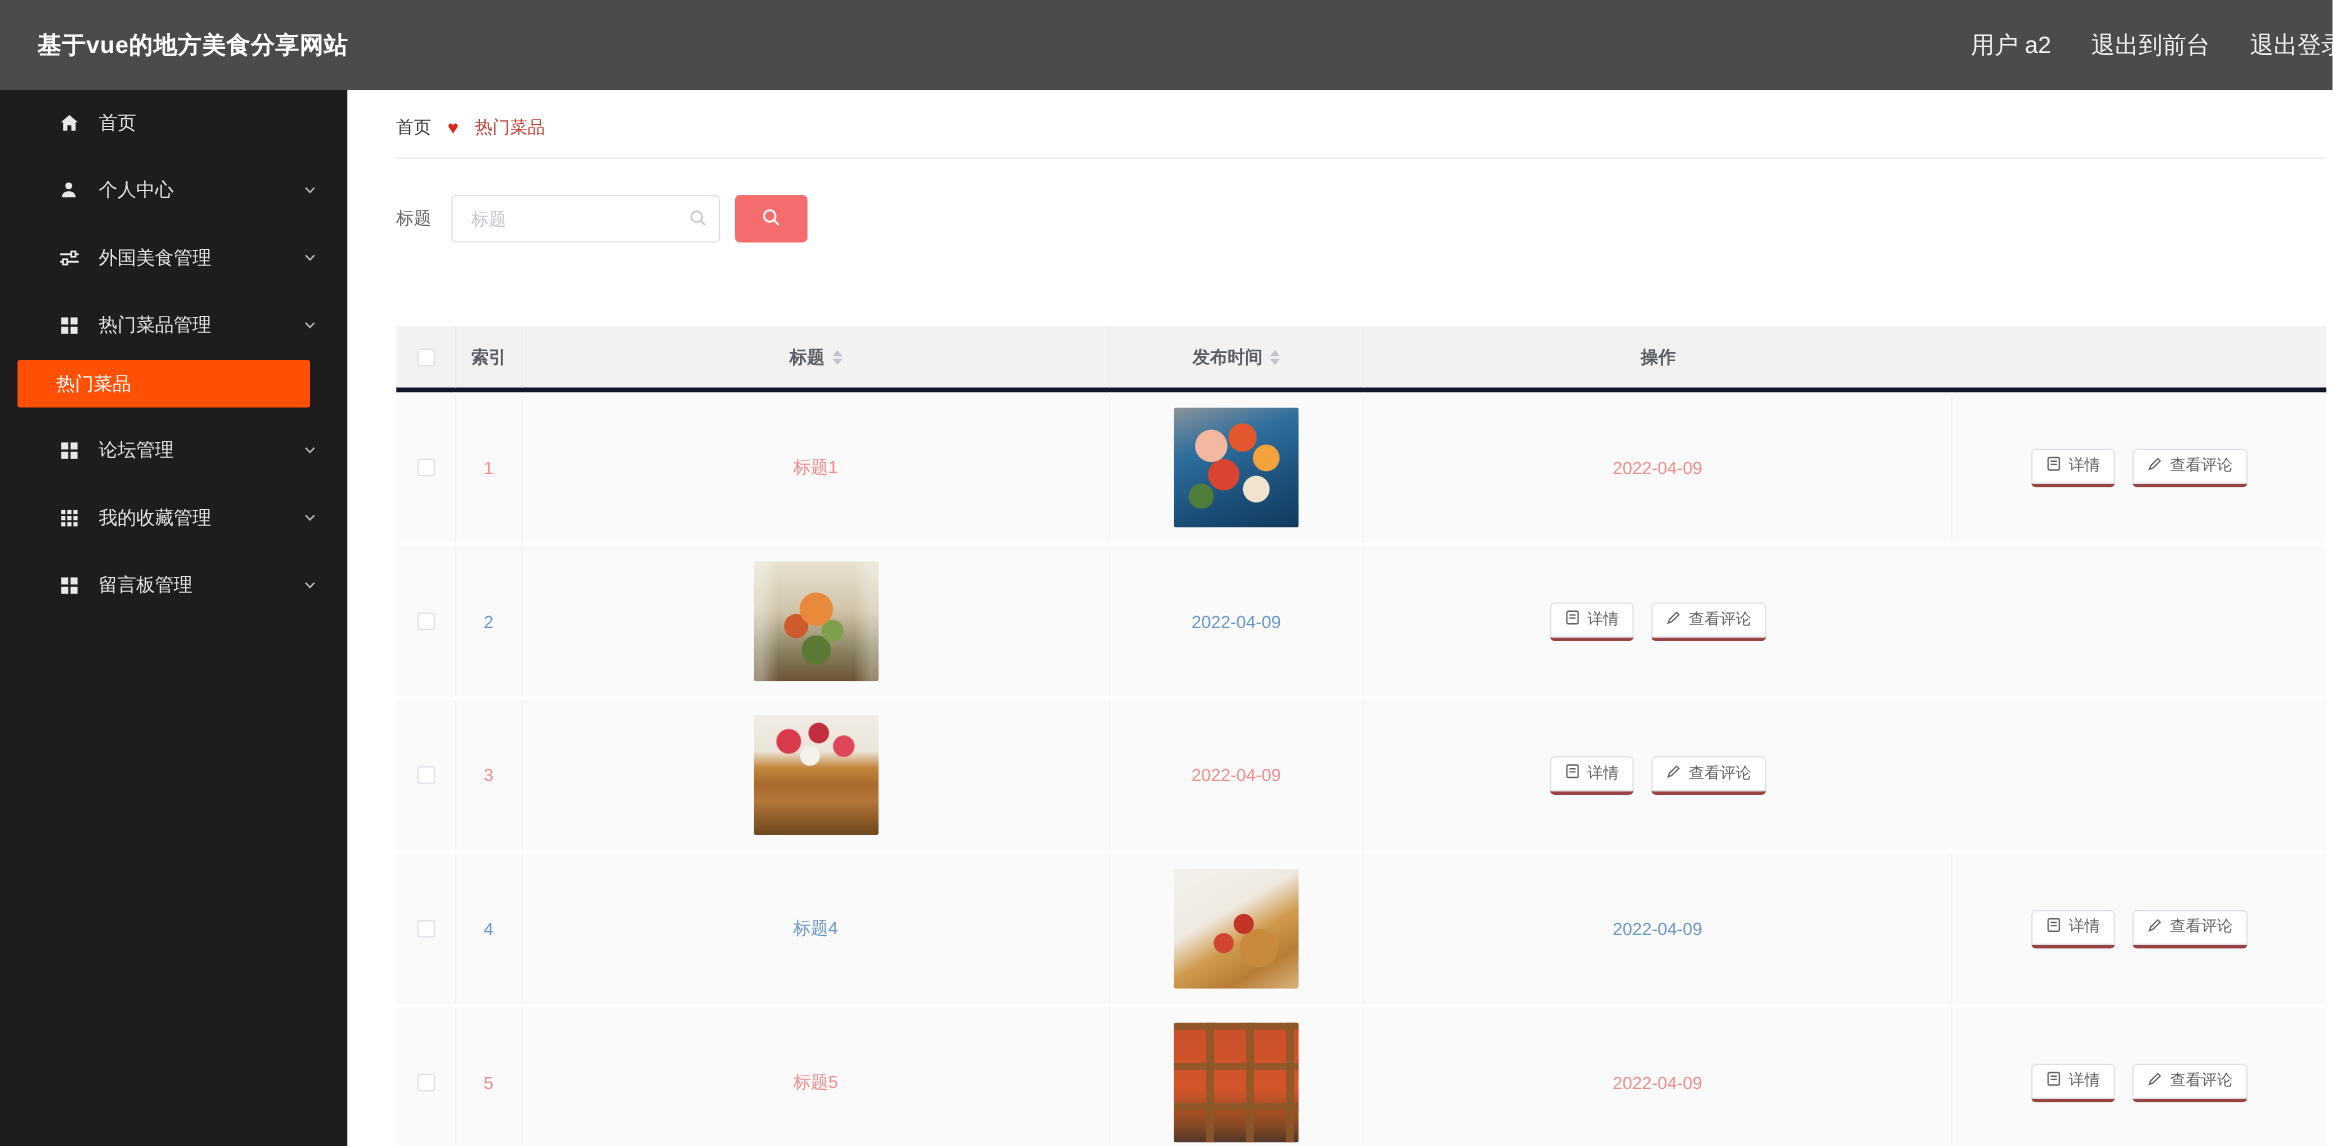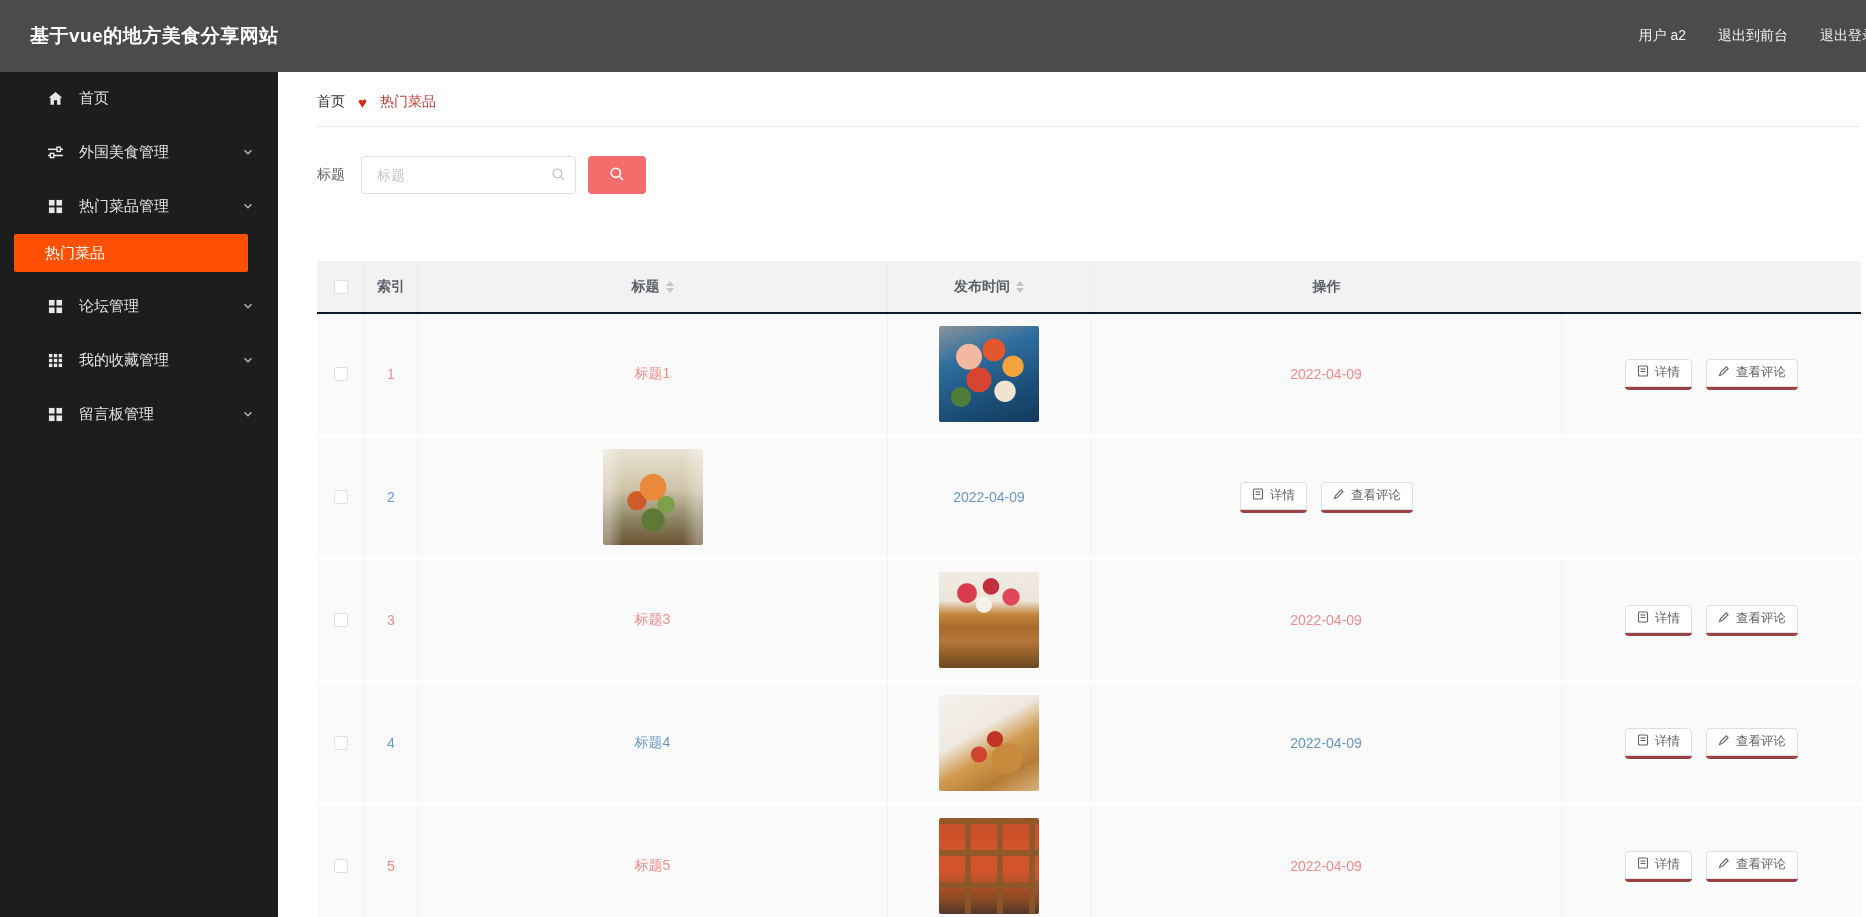--- a/index.html
+++ b/index.html
@@ -4,21 +4,21 @@
 <style>
   * { margin:0; padding:0; box-sizing:border-box; }
   html,body { width:1866px; height:917px; overflow:hidden; background:#fff;
               font-family:"Liberation Sans","DejaVu Sans",sans-serif; }
 
   
   .topbar { position:absolute; top:0; left:0; width:1866px; height:72px;
             background:#4b4b4d; display:flex; align-items:center; z-index:10; }
   .topbar-title { color:#fff; font-size:19px; font-weight:bold; padding-left:30px; letter-spacing:.5px; }
   .topbar-links { margin-left:auto; display:flex; gap:32px; padding-right:0; margin-right:-10px; }
-  .topbar-links a { color:#f2f2f2; font-size:14px; text-decoration:none; white-space:nowrap; cursor:pointer; }
+  .topbar-links a { color:#f2f2f2; font-size:19px; text-decoration:none; white-space:nowrap; cursor:pointer; }
 
   
   .sidebar { position:absolute; top:56px; left:0; width:278px; bottom:0;
              background:#1d1d1d; padding-top:15px; }
   .side-item { height:54px; display:flex; align-items:center; padding:0 24px 0 46px;
                color:#e3e3e3; font-size:15px; cursor:pointer; }
   .side-item .s-icon { width:18px; height:18px; display:inline-flex; align-items:center; justify-content:center; }
   .side-item .s-label { margin-left:15px; }
   .side-item .s-chevron { margin-left:auto; display:inline-flex; }
   .submenu-item { height:38px; margin:1px 30px 7px 14px; background:#ff5005; border-radius:2px;
@@ -42,21 +42,21 @@
                       padding:0 32px 0 15px; font-size:14px; color:#606266; outline:none;
                       font-family:"Liberation Sans","DejaVu Sans",sans-serif; }
   .search-box input::placeholder { color:#c0c4cc; }
   .search-box .in-icon { position:absolute; right:10px; top:11px; }
   .search-btn { width:58px; height:38px; margin-left:12px; background:#f56c6c; border:none;
                 border-radius:4px; display:flex; align-items:center; justify-content:center; cursor:pointer; }
 
   
   .tbl { margin-top:67px; width:1544px; font-size:14px; color:#606266; }
   .tbl-head { display:grid; grid-template-columns:48px 53px 470px 203px 471px 1fr;
-              height:53px; background:#f2f2f3; border-bottom:2px solid #0f172a; }
+              height:53px; background:#f2f2f3; border-bottom:4px solid #0f172a; }
   .th { display:flex; align-items:center; justify-content:center; border-right:1px solid #e9ebee;
         color:#5a5e66; font-weight:bold; cursor:pointer; }
   .th:last-child { border-right:none; }
   .trow { display:grid; grid-template-columns:48px 53px 470px 203px 471px 1fr;
           height:123px; background:#fafafa; border-bottom:3px solid #fff; }
   .td { display:flex; align-items:center; justify-content:center; border-right:1px solid #f0f1f3; }
   .td:last-child { border-right:none; }
   .checkbox { width:14px; height:14px; background:#fff; border:1px solid #dcdfe6; border-radius:2px;
               display:inline-block; cursor:pointer; }
   .cell-link { text-decoration:none; cursor:pointer; }
@@ -126,20 +126,34 @@
 
   <div class="side-item">
     <span class="s-icon">
       <svg width="17" height="17" viewBox="0 0 16 16">
           <path d="M8 1.8 L14.4 7.4 L12.7 7.4 L12.7 13.8 L9.5 13.8 L9.5 9.6 L6.5 9.6 L6.5 13.8 L3.3 13.8 L3.3 7.4 L1.6 7.4 Z" fill="#e8e8e8"></path>
         </svg>
     </span>
     <span class="s-label">首页</span>
   </div>
 
+  <div class="side-item">
+    <span class="s-icon">
+      <svg width="16" height="16" viewBox="0 0 16 16">
+          <circle cx="8" cy="4.6" r="2.7" fill="#e8e8e8"></circle>
+          <path d="M2.5 13.8 C2.5 10.6 5 9 8 9 C11 9 13.5 10.6 13.5 13.8 Z" fill="#e8e8e8"></path>
+        </svg>
+    </span>
+    <span class="s-label">个人中心</span>
+    <span class="s-chevron">
+      <svg width="12" height="12" viewBox="0 0 12 12">
+          <path d="M2.5 4.2 L6 7.8 L9.5 4.2" fill="none" stroke="#b5b5b5" stroke-width="1.4"></path>
+        </svg>
+    </span>
+  </div>
 
   <div class="side-item">
     <span class="s-icon">
       <svg width="17" height="17" viewBox="0 0 16 16">
           <line x1="1" y1="5" x2="15" y2="5" stroke="#e8e8e8" stroke-width="1.5"></line>
           <line x1="1" y1="10.8" x2="15" y2="10.8" stroke="#e8e8e8" stroke-width="1.5"></line>
           <rect x="9.4" y="3" width="3.2" height="4" fill="#1d1d1d" stroke="#e8e8e8" stroke-width="1.3"></rect>
           <rect x="3.2" y="8.8" width="3.2" height="4" fill="#1d1d1d" stroke="#e8e8e8" stroke-width="1.3"></rect>
         </svg>
     </span>
@@ -373,23 +387,20 @@
     </div>
   </div>
         <div class="trow tone-salmon">
     <div class="td">
       <span class="checkbox"></span>
     </div>
     <div class="td">
       <a class="cell-link">3</a>
     </div>
     <div class="td">
-      <a class="cell-link">标题3</a>
-    </div>
-    <div class="td">
       <div class="cover cv-pancakes-berries"></div>
     </div>
     <div class="td">
       <span class="cell-link">2022-04-09</span>
     </div>
     <div class="td">
       <div class="actions">
         <span class="btn-wrap">
           <button class="act-btn">
             <span>

